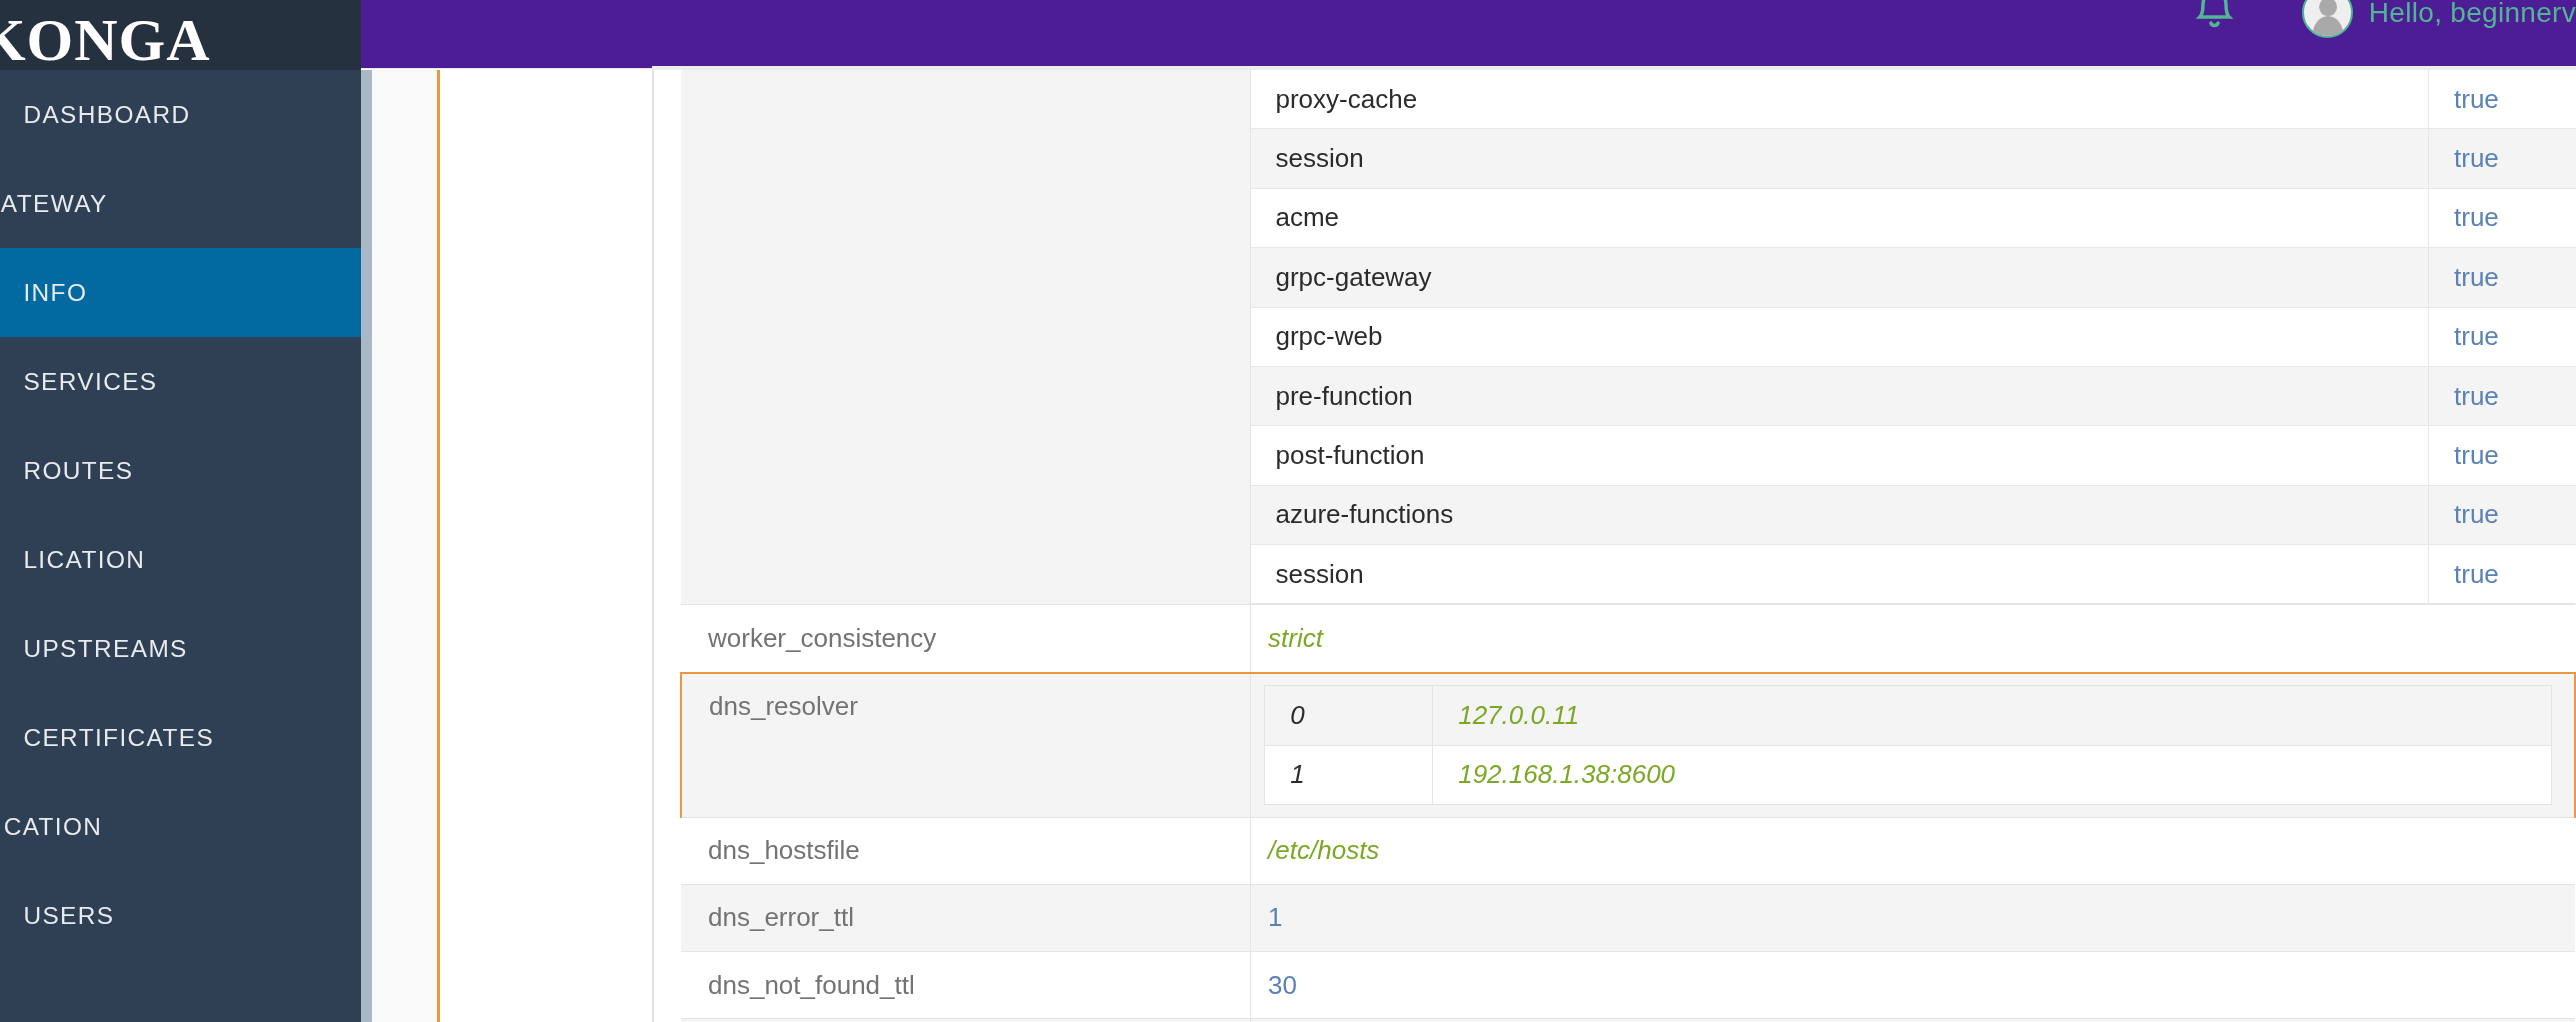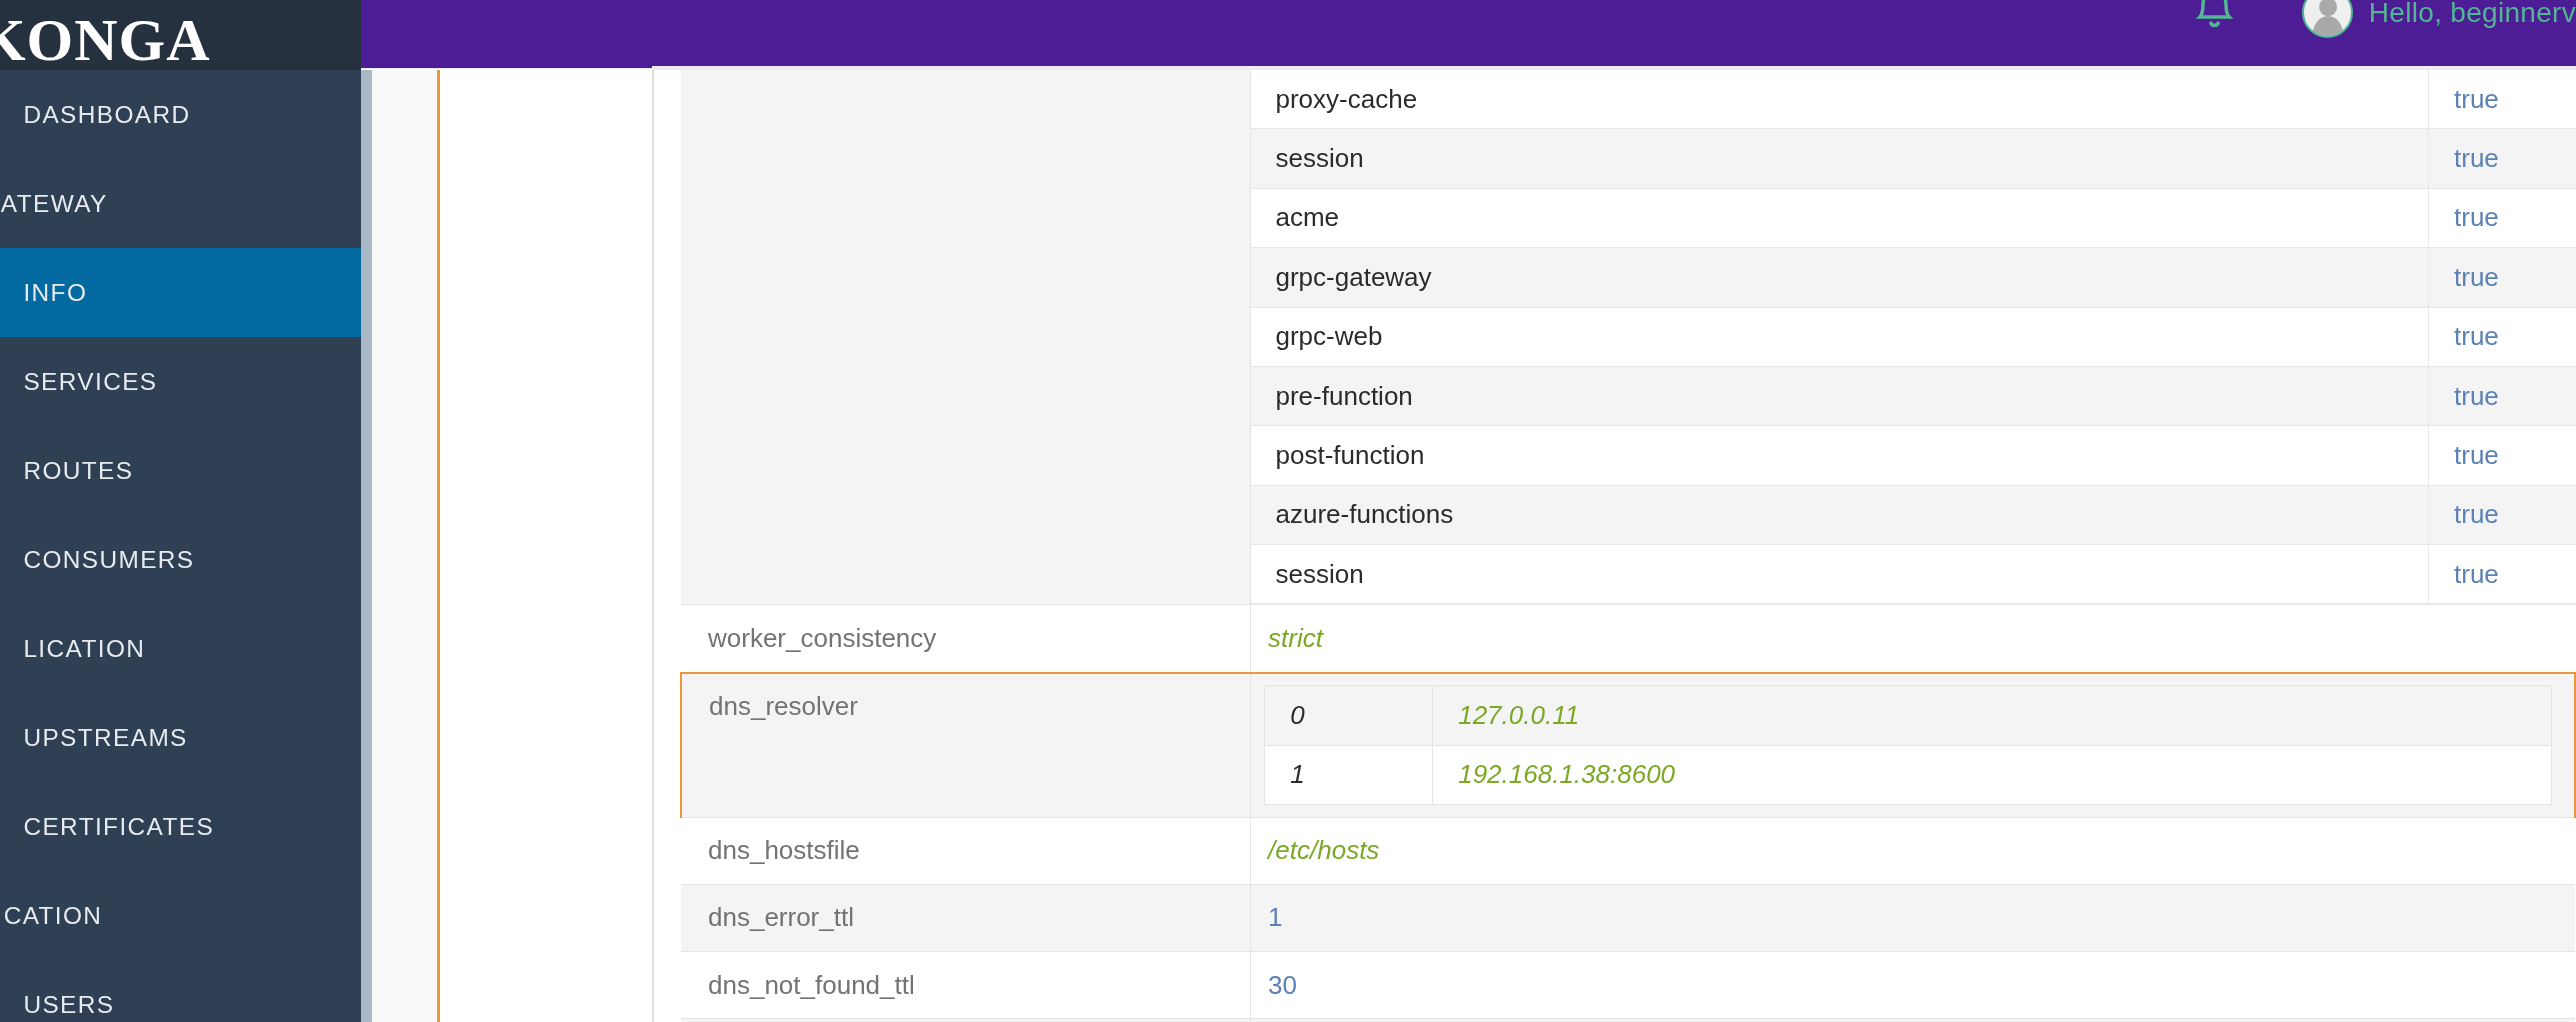--- a/index.html
+++ b/index.html
@@ -248,23 +248,20 @@
           <span>GATEWAY</span>
         </div>
         <div class="nav-item active">
           <span>INFO</span>
         </div>
         <div class="nav-item">
           <span>SERVICES</span>
         </div>
         <div class="nav-item">
           <span>ROUTES</span>
-        </div>
-        <div class="nav-item">
-          <span>CONSUMERS</span>
         </div>
         <div class="nav-item">
           <span>LICATION</span>
         </div>
         <div class="nav-item">
           <span>UPSTREAMS</span>
         </div>
         <div class="nav-item">
           <span>CERTIFICATES</span>
         </div>

